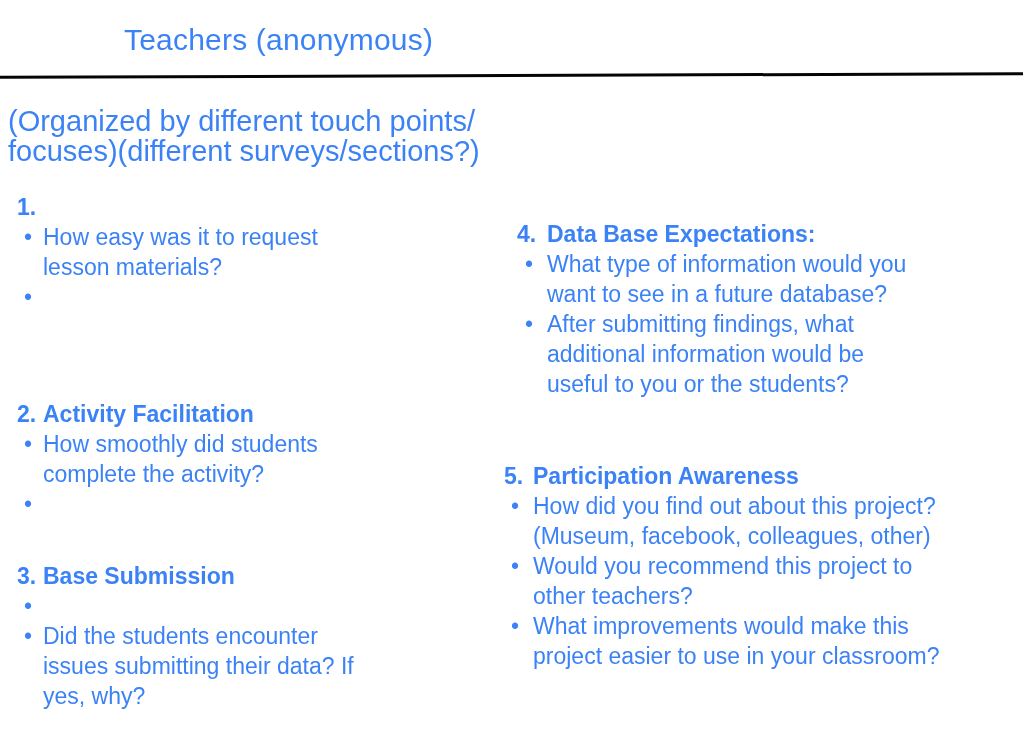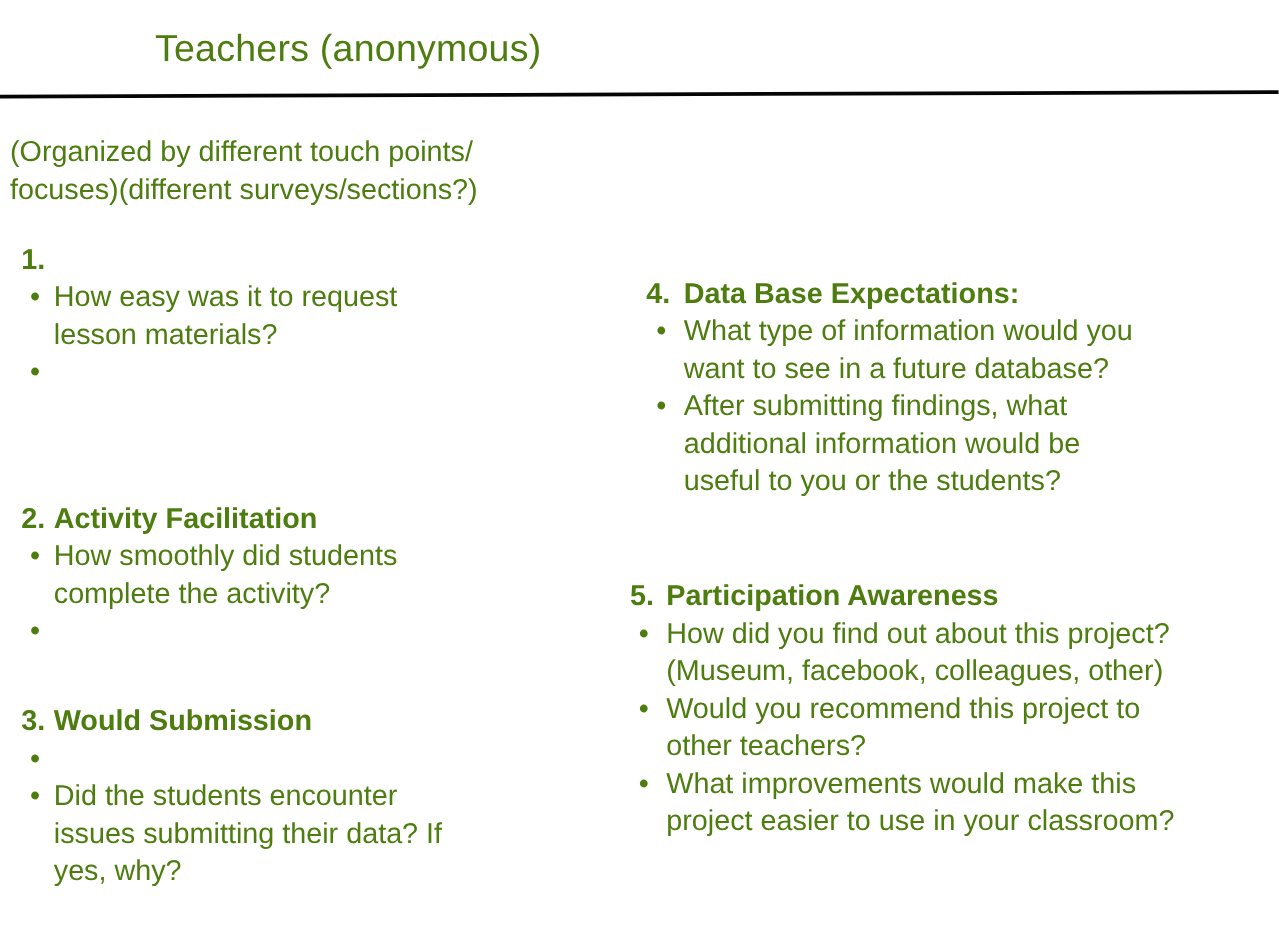--- a/index.html
+++ b/index.html
@@ -7,21 +7,21 @@
     padding: 0;
     background: #ffffff;
   }
   .canvas {
     position: relative;
     width: 1023px;
     height: 753px;
     background: #ffffff;
     overflow: hidden;
     font-family: "Liberation Sans", "DejaVu Sans", sans-serif;
-    color: #4d7c0f;
+    color: #3b82f6;
   }
   .page-title {
     position: absolute;
     left: 124px;
     top: 22px;
     margin: 0;
     font-size: 30px;
     line-height: 36px;
     font-weight: 400;
     letter-spacing: 0.2px;
@@ -36,21 +36,21 @@
     background: #050505;
     transform: rotate(-0.2deg);
     transform-origin: center;
   }
   .intro {
     position: absolute;
     left: 8px;
     top: 106px;
     margin: 0;
     width: 480px;
-    font-size: 23px;
+    font-size: 29px;
     line-height: 30px;
     white-space: pre-line;
   }
   .sec {
     position: absolute;
     font-size: 23px;
     line-height: 30px;
   }
   .sec-1 { left: 17px;  top: 192px; width: 460px; }
   .sec-2 { left: 17px;  top: 399px; width: 460px; }
@@ -129,21 +129,21 @@
       </li>
       <li>
         <span class="dot">•</span>
       </li>
     </ul>
   </section>
 
   <section class="sec sec-3">
     <div class="sec-head">
       <span class="sec-num">3.</span>
-      <div class="sec-title">Would Submission</div>
+      <div class="sec-title">Base Submission</div>
     </div>
     <ul class="bullets">
       <li>
         <span class="dot">•</span>
       </li>
       <li>
         <span class="dot">•</span>
         <div class="li-text">Did the students encounter
 issues submitting their data? If
 yes, why?</div>

